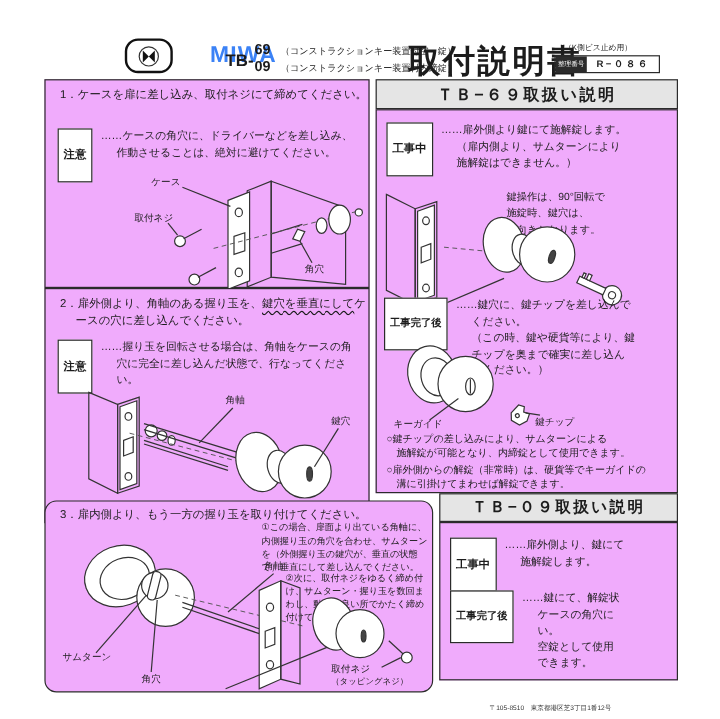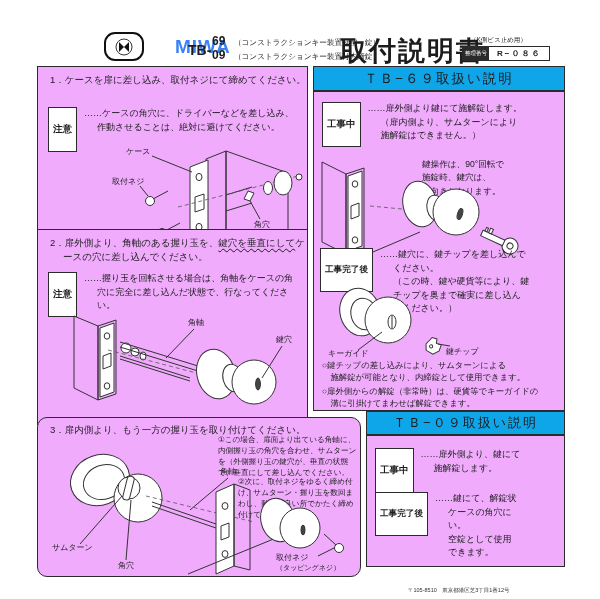--- a/index.html
+++ b/index.html
@@ -1,22 +1,22 @@
 <!DOCTYPE html>
 <html><head>
 <meta charset="utf-8">
 <style>
   html,body{margin:0;padding:0;background:#ffffff;}
   .page{position:relative;width:600px;height:599px;background:#fff;overflow:hidden;
         font-family:"Liberation Sans","DejaVu Sans",sans-serif;color:#1c1c1c;}
   .abs{position:absolute;}
   .box{position:absolute;border:1.6px solid #2b2b2b;background:#f0abfc;box-sizing:border-box;}
-  .titlebox{position:absolute;border:1.6px solid #2b2b2b;background:#0ea5e9;box-sizing:border-box;
+  .titlebox{position:absolute;border:1.6px solid #2b2b2b;background:#e5e5e5;box-sizing:border-box;
             display:flex;align-items:center;justify-content:center;
-            font-weight:normal;font-size:13.5px;letter-spacing:2px;}
+            font-weight:bold;font-size:13.5px;letter-spacing:2px;}
   .step{font-size:9.5px;line-height:1.5;text-indent:-13px;padding-left:13px;}
   .crow{position:absolute;display:flex;gap:7px;align-items:flex-start;}
   .tag{border:1.3px solid #2b2b2b;padding:15px 4px;font-size:9.5px;font-weight:bold;white-space:nowrap;background:#fff;}
   .ctext{font-size:9px;line-height:1.5;text-indent:-13px;padding-left:13px;}
   .ml{white-space:pre-line;}
   .wavy{text-decoration:underline;text-decoration-style:wavy;text-decoration-thickness:1px;text-underline-offset:2px;}
   .note3{font-size:7.6px;line-height:1.45;}
   svg{position:absolute;overflow:visible;}
   svg .ln{stroke:#333;stroke-width:1;fill:none;}
   svg .lnf{stroke:#333;stroke-width:1;fill:#fff;}
@@ -98,21 +98,21 @@
 
       <text x="88" y="15">ケース</text>
       <line class="ln" x1="114" y1="17" x2="154" y2="33"></line>
       <text x="74" y="45">取付ネジ</text>
       <line class="ln" x1="102" y1="47" x2="110" y2="57"></line>
       <text x="216" y="88">角穴</text>
       <line class="ln" x1="222" y1="80" x2="212" y2="62"></line>
     </svg>
   </div>
 
-  <div class="box" style="left:37px;top:229px;width:271px;height:196px;">
+  <div class="box" style="left:37px;top:240px;width:271px;height:196px;">
     <div class="step abs" style="left:12px;top:6px;width:245px;">
       <span>2．扉外側より、角軸のある握り玉を、</span><span class="wavy">鍵穴を垂直にして</span><span>ケースの穴に差し込んでください。</span>
     </div>
     <div class="crow" style="left:10px;top:42px;width:252px;">
       <span class="tag">注意</span>
       <span class="ctext" style="width:198px;">……握り玉を回転させる場合は、角軸をケースの角穴に完全に差し込んだ状態で、行なってください。</span>
     </div>
     <svg style="left:0;top:82px;" width="271" height="93" viewBox="0 0 271 93">
 
       <polygon class="ln" points="36,4 60,14 60,88 36,76"></polygon>

